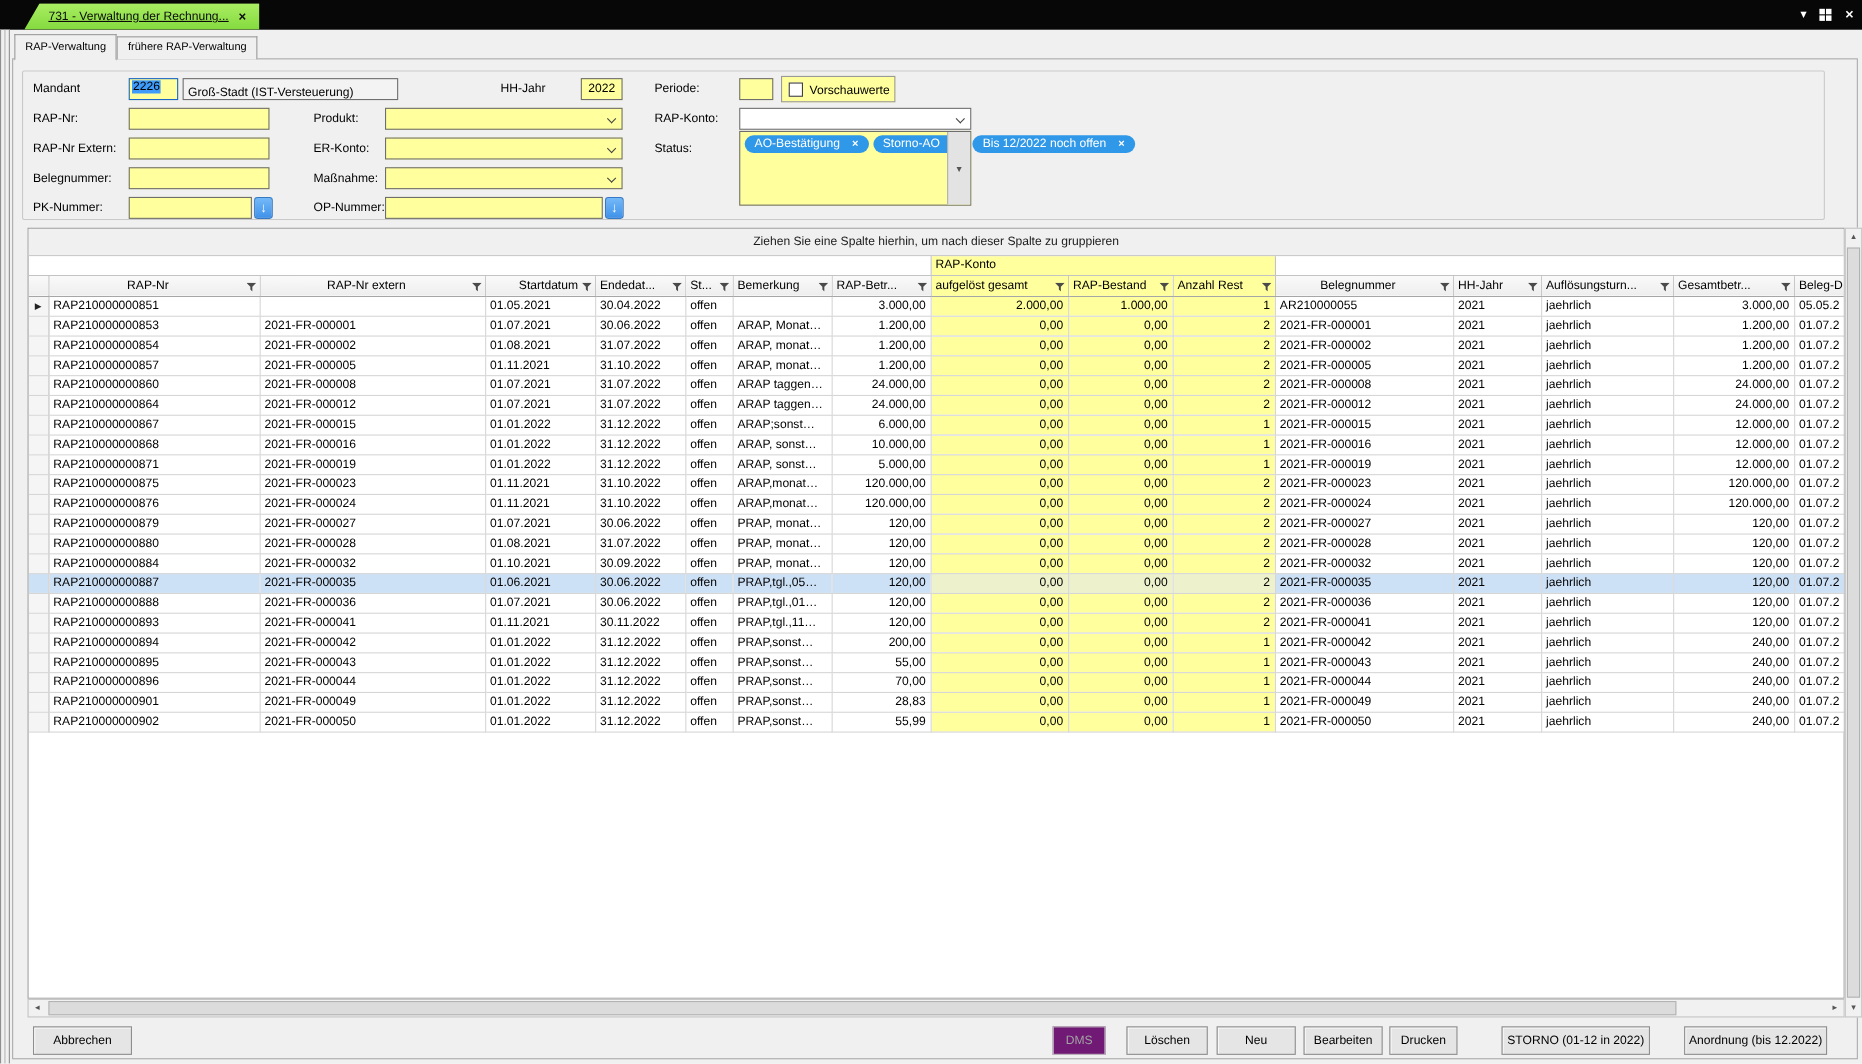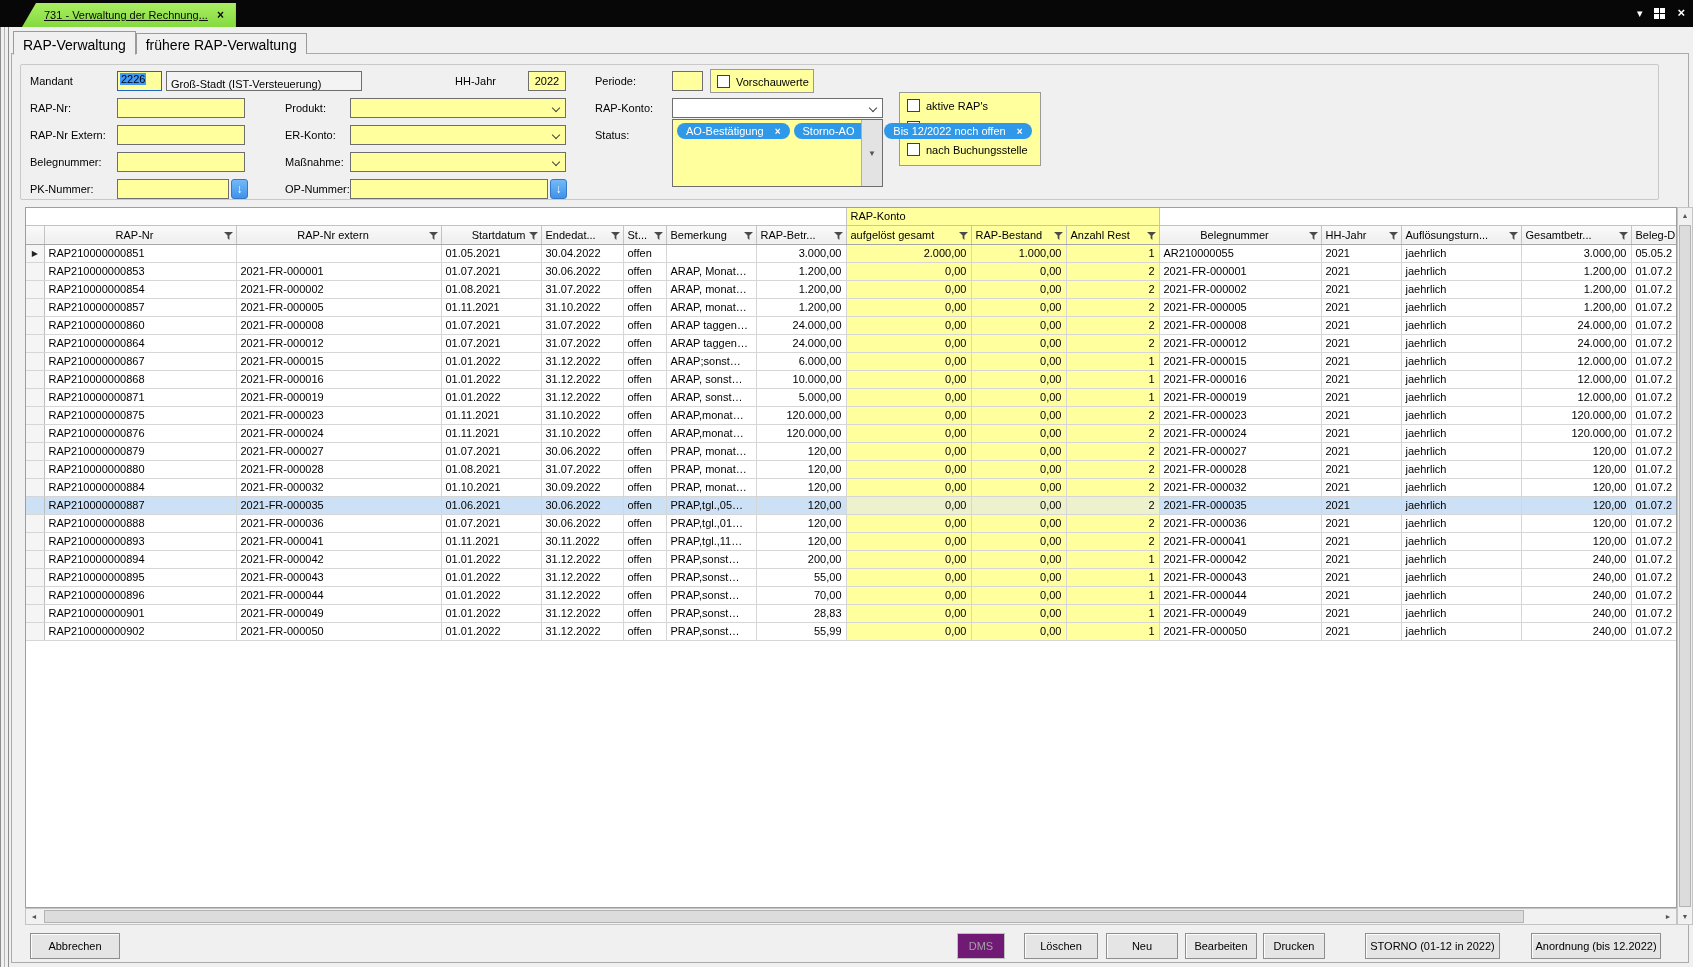--- a/index.html
+++ b/index.html
@@ -19,21 +19,21 @@
   .tiles i{width:5px;height:5px;background:#fff;display:block}
 
   
   .splitter{position:absolute;left:0;top:27px;width:9px;height:940px;background:#f0f0f0;
     border-left:1px solid #8f8f8f;border-right:1px solid #8f8f8f}
   .splitter::before{content:"";position:absolute;left:3px;top:0;bottom:0;width:1px;background:#b5b5b5}
 
   
   .page{position:absolute;left:11px;top:53px;width:1678px;height:910px;background:#f0f0f0;border:1px solid #ababab}
   .tabstrip{position:absolute;left:13px;top:30px;height:24px;display:flex;align-items:flex-end;z-index:3}
-  .tab{height:21px;background:#f0f0f0;border:1px solid #9a9a9a;border-bottom:none;padding:3px 9px 0 9px;font-size:14px;white-space:nowrap}
+  .tab{height:21px;background:#f0f0f0;border:1px solid #9a9a9a;border-bottom:none;padding:3px 9px 0 9px;font-size:10px;white-space:nowrap}
   .tab.active{height:24px;padding-top:5px;border-bottom:1px solid #f0f0f0;margin-bottom:-1px;z-index:4}
 
   
   .groupbox{position:absolute;left:20px;top:64px;width:1639px;height:136px;border:1px solid #c9c9c9;border-radius:2px}
   .flabel{position:absolute;font-size:11px;white-space:nowrap}
   .tin{position:absolute;height:20px;background:#ffff9d;border:1px solid #6e6e6e;font:11px "Liberation Sans",sans-serif;padding:0 3px;color:#000}
   .plainfld{position:absolute;height:20px;background:#f3f3f3;border:1px solid #6e6e6e;padding:6px 4px;white-space:nowrap;overflow:hidden}
   .focusfld{position:absolute;height:20px;background:#ffff9d;border:1px solid #1a66c6;padding:1px 2px}
   .focusfld .selt{background:#3f9bfa;color:#000;padding:0 1px}
   .ctr{text-align:center}
@@ -132,34 +132,20 @@
   <input class="tin" style="left: 117px; top: 98px; width: 128px;" value="">
   <span class="flabel" style="left:285px;top:102px">Produkt:</span>
   <div class="tcombo" style="left:350px;top:98px;width:216px">
       <span class="chev"></span>
     </div>
   <span class="flabel" style="left:595px;top:102px">RAP-Konto:</span>
   <div class="tcombo white" style="left:672px;top:98px;width:211px">
       <span class="chev"></span>
     </div>
 
-  <div class="ypanel" style="left:899px;top:92px;width:142px;height:74px" id="flags-panel">
-      <div class="chkrow">
-        <span class="cb"></span>
-        <span>aktive RAP's</span>
-      </div>
-      <div class="chkrow">
-        <span class="cb"></span>
-        <span>passive RAP's</span>
-      </div>
-      <div class="chkrow">
-        <span class="cb"></span>
-        <span>nach Buchungsstelle</span>
-      </div>
-    </div>
 
   <span class="flabel" style="left:30px;top:129px">RAP-Nr Extern:</span>
   <input class="tin" style="left: 117px; top: 125px; width: 128px;" value="">
   <span class="flabel" style="left:285px;top:129px">ER-Konto:</span>
   <div class="tcombo" style="left:350px;top:125px;width:216px">
       <span class="chev"></span>
     </div>
   <span class="flabel" style="left:595px;top:129px">Status:</span>
   <div class="statusbox">
     <div class="pillcol" id="status-pills">
@@ -189,20 +175,21 @@
     </div>
 
   <span class="flabel" style="left:30px;top:183px">PK-Nummer:</span>
   <input class="tin" style="left: 117px; top: 179px; width: 112px;" value="">
   <div class="lookup" style="left:231px;top:179px"><span>↓</span></div>
   <span class="flabel" style="left:285px;top:183px">OP-Nummer:</span>
   <input class="tin" style="left: 350px; top: 179px; width: 198px;" value="">
   <div class="lookup" style="left:550px;top:179px"><span>↓</span></div>
 
   <div class="grid">
+    <div class="group-panel">Ziehen Sie eine Spalte hierhin, um nach dieser Spalte zu gruppieren</div>
     <table id="grid-table">
         <colgroup>
           <col style="width:18px">
           <col style="width:192px">
           <col style="width:205px">
           <col style="width:100px">
           <col style="width:82px">
           <col style="width:43px">
           <col style="width:90px">
           <col style="width:90px">

